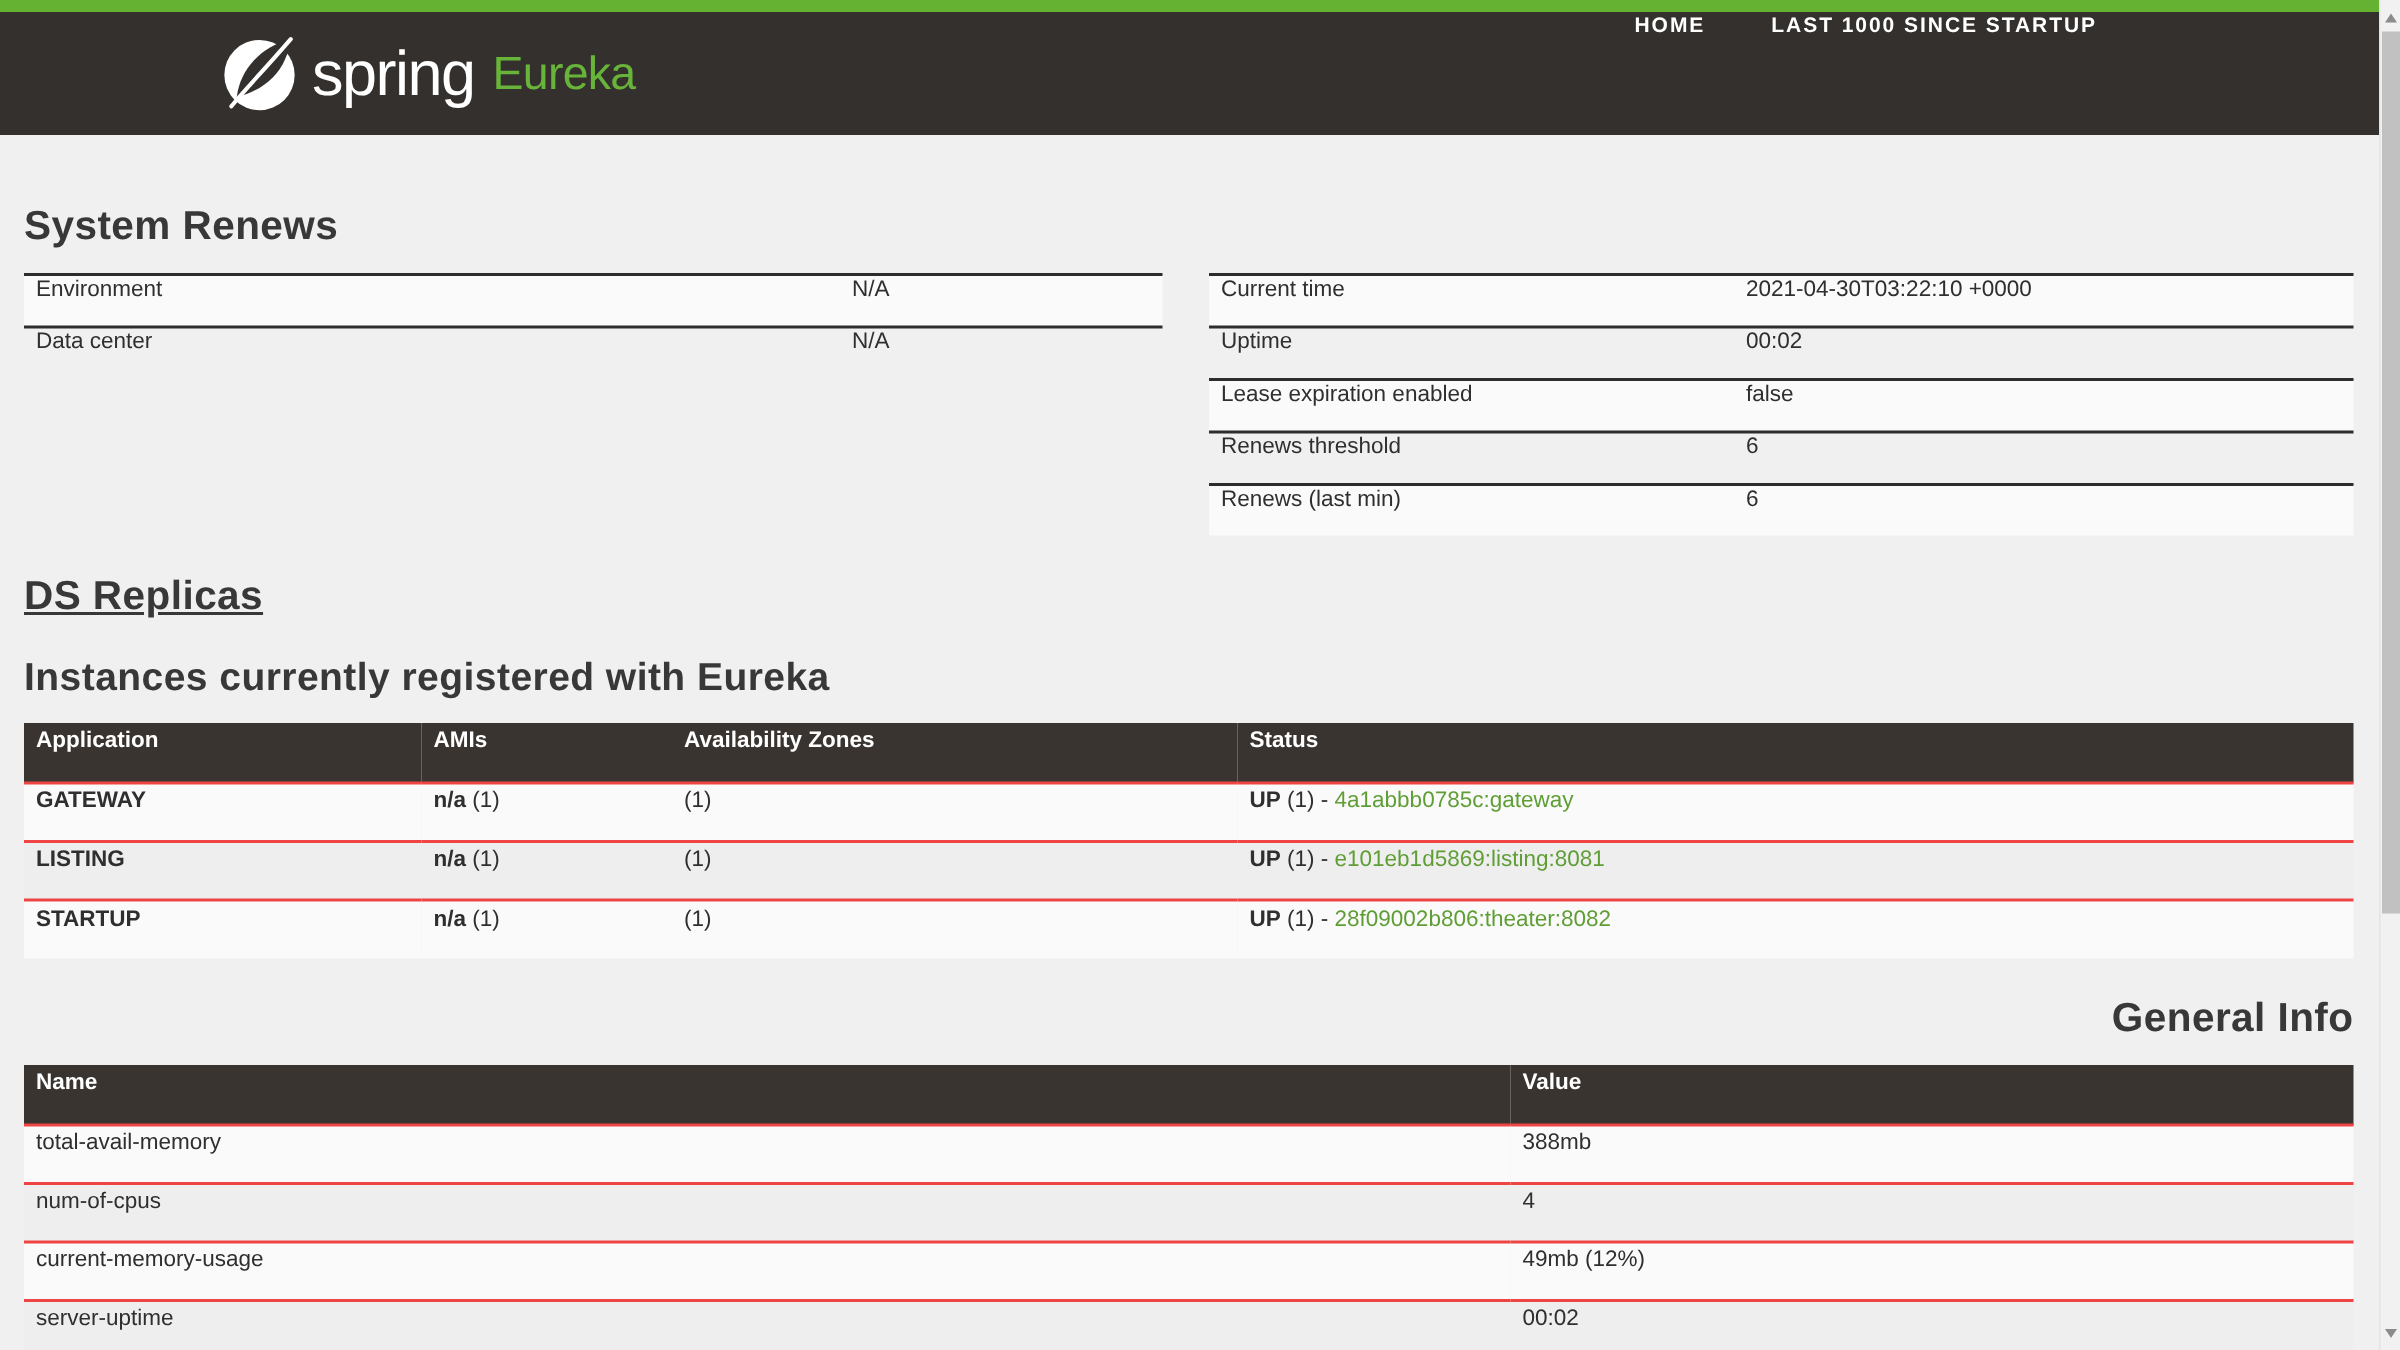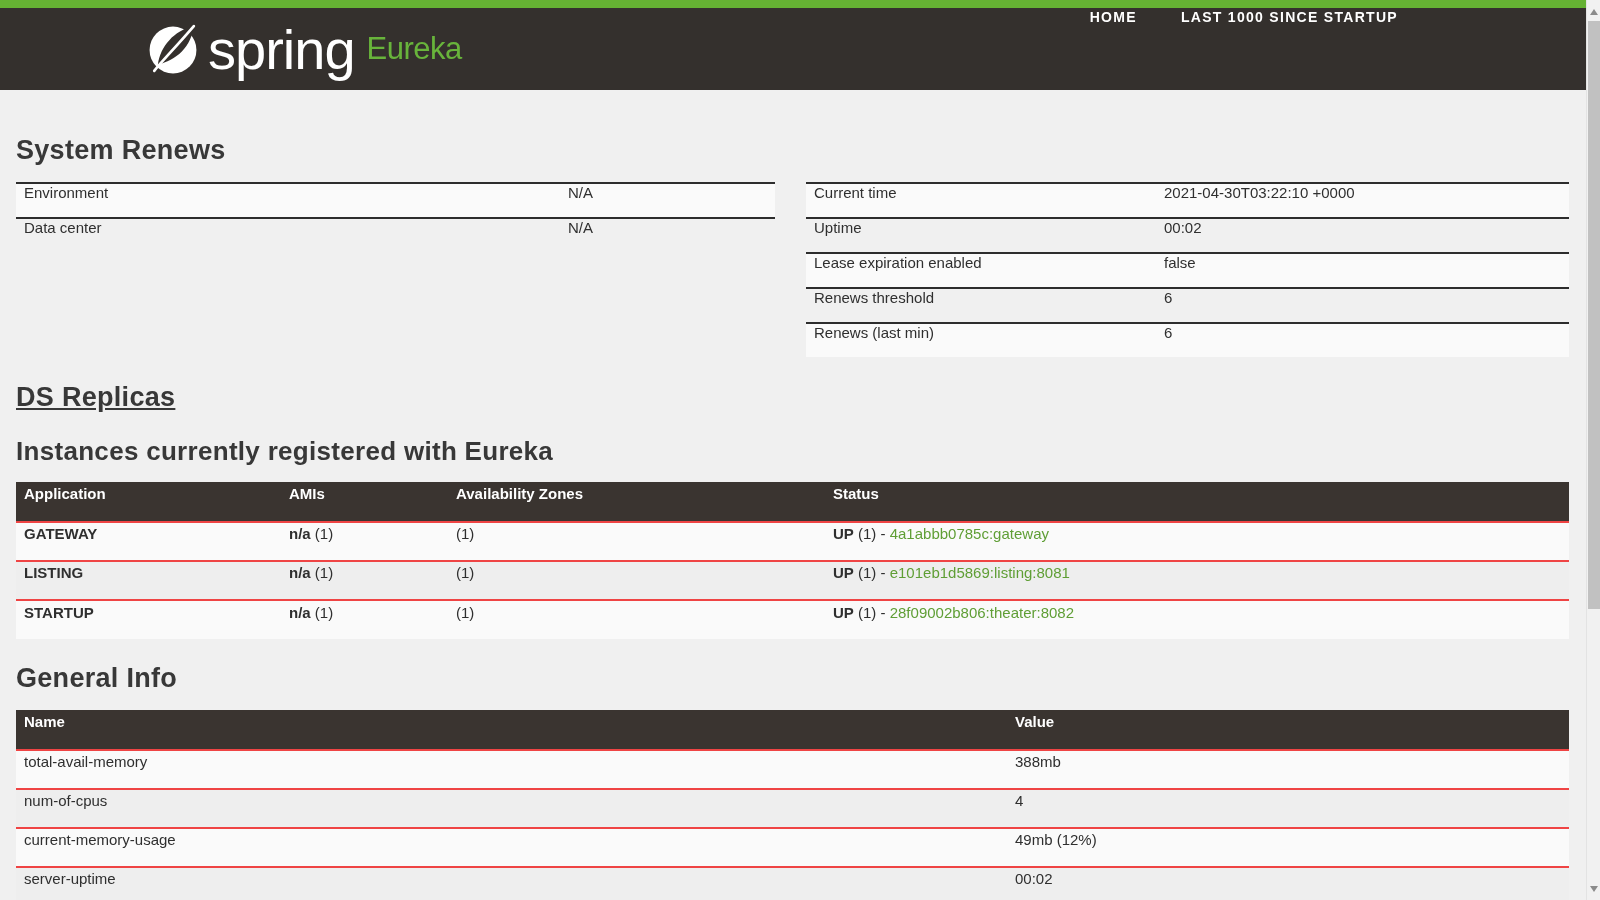--- a/index.html
+++ b/index.html
@@ -12,41 +12,41 @@
   }
 
   
   .green-bar { height:8px; background:#65b233; width:100%; }
   .navbar {
     height:82px; background:#34302d; width:100%;
     display:flex; align-items:center; position:relative;
   }
   .brand { display:flex; align-items:center; margin-left:148px; }
   .brand-logo { width:50px; height:50px; display:block; }
-  .brand-spring { color:#ffffff; font-size:56px; font-weight:500; letter-spacing:-1px; margin-left:10px; }
+  .brand-spring { color:#ffffff; font-size:42px; font-weight:500; letter-spacing:-1px; margin-left:10px; }
   .brand-eureka { color:#68b43b; font-size:31px; font-weight:400; letter-spacing:-0.5px; margin-left:12px; }
   .nav-links {
     position:absolute; right:202px; top:0; height:78px;
     display:flex; align-items:flex-start; gap:44px; list-style:none;
   }
   .nav-link {
     color:#ffffff; font-size:14px; font-weight:700; letter-spacing:1.3px;
     text-decoration:none; cursor:pointer; white-space:nowrap;
   }
 
   
   .content { padding:0 31px 0 16px; position:relative; }
   h1.sec {
     font-size:27px; font-weight:600; color:#383838; letter-spacing:0.3px;
     line-height:31px;
   }
   .h-sys   { margin:45px 0 16px; }
   .h-ds    { margin:25px 0 0;text-decoration:underline; }
   .h-inst  { font-size:26px; font-weight:600; color:#383838; letter-spacing:0.3px; line-height:30px; margin:23px 0 16px; }
-  .h-gen   { margin:24px 0 16px; }
+  .h-gen   { margin:24px 0 16px;text-align:right; }
 
   table { border-collapse:collapse; table-layout:fixed; font-size:15px; }
   td, th { padding:0 0 16px 8px; text-align:left; vertical-align:middle; font-weight:400; }
 
   
   .sys-tables { display:flex; gap:31px; align-items:flex-start; }
   .sys-table tr { height:33px; border-top:2px solid #2d2d2d; }
   .sys-table tr:nth-child(odd)  { background:#fafafa; }
   .sys-table tr:nth-child(even) { background:transparent; }
   .sys-left  { width:759px; }

